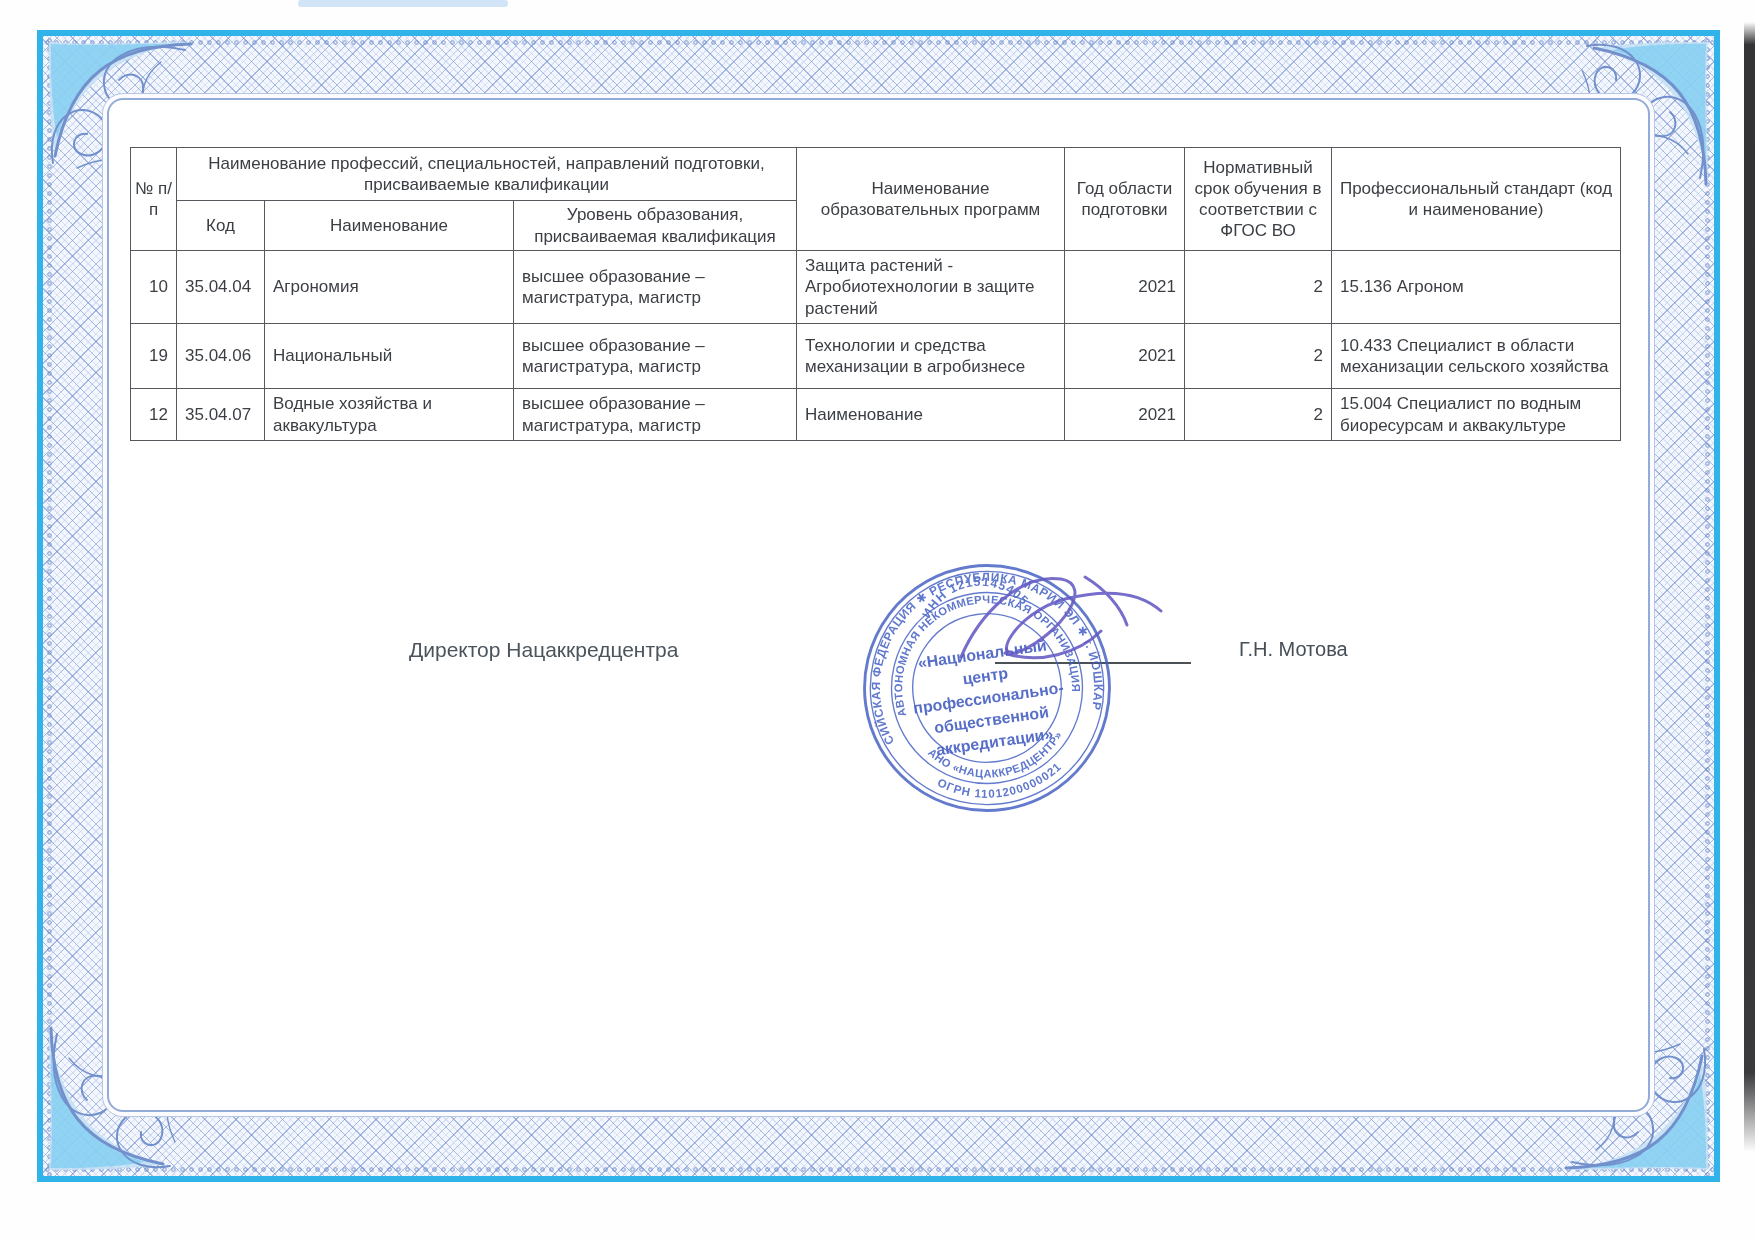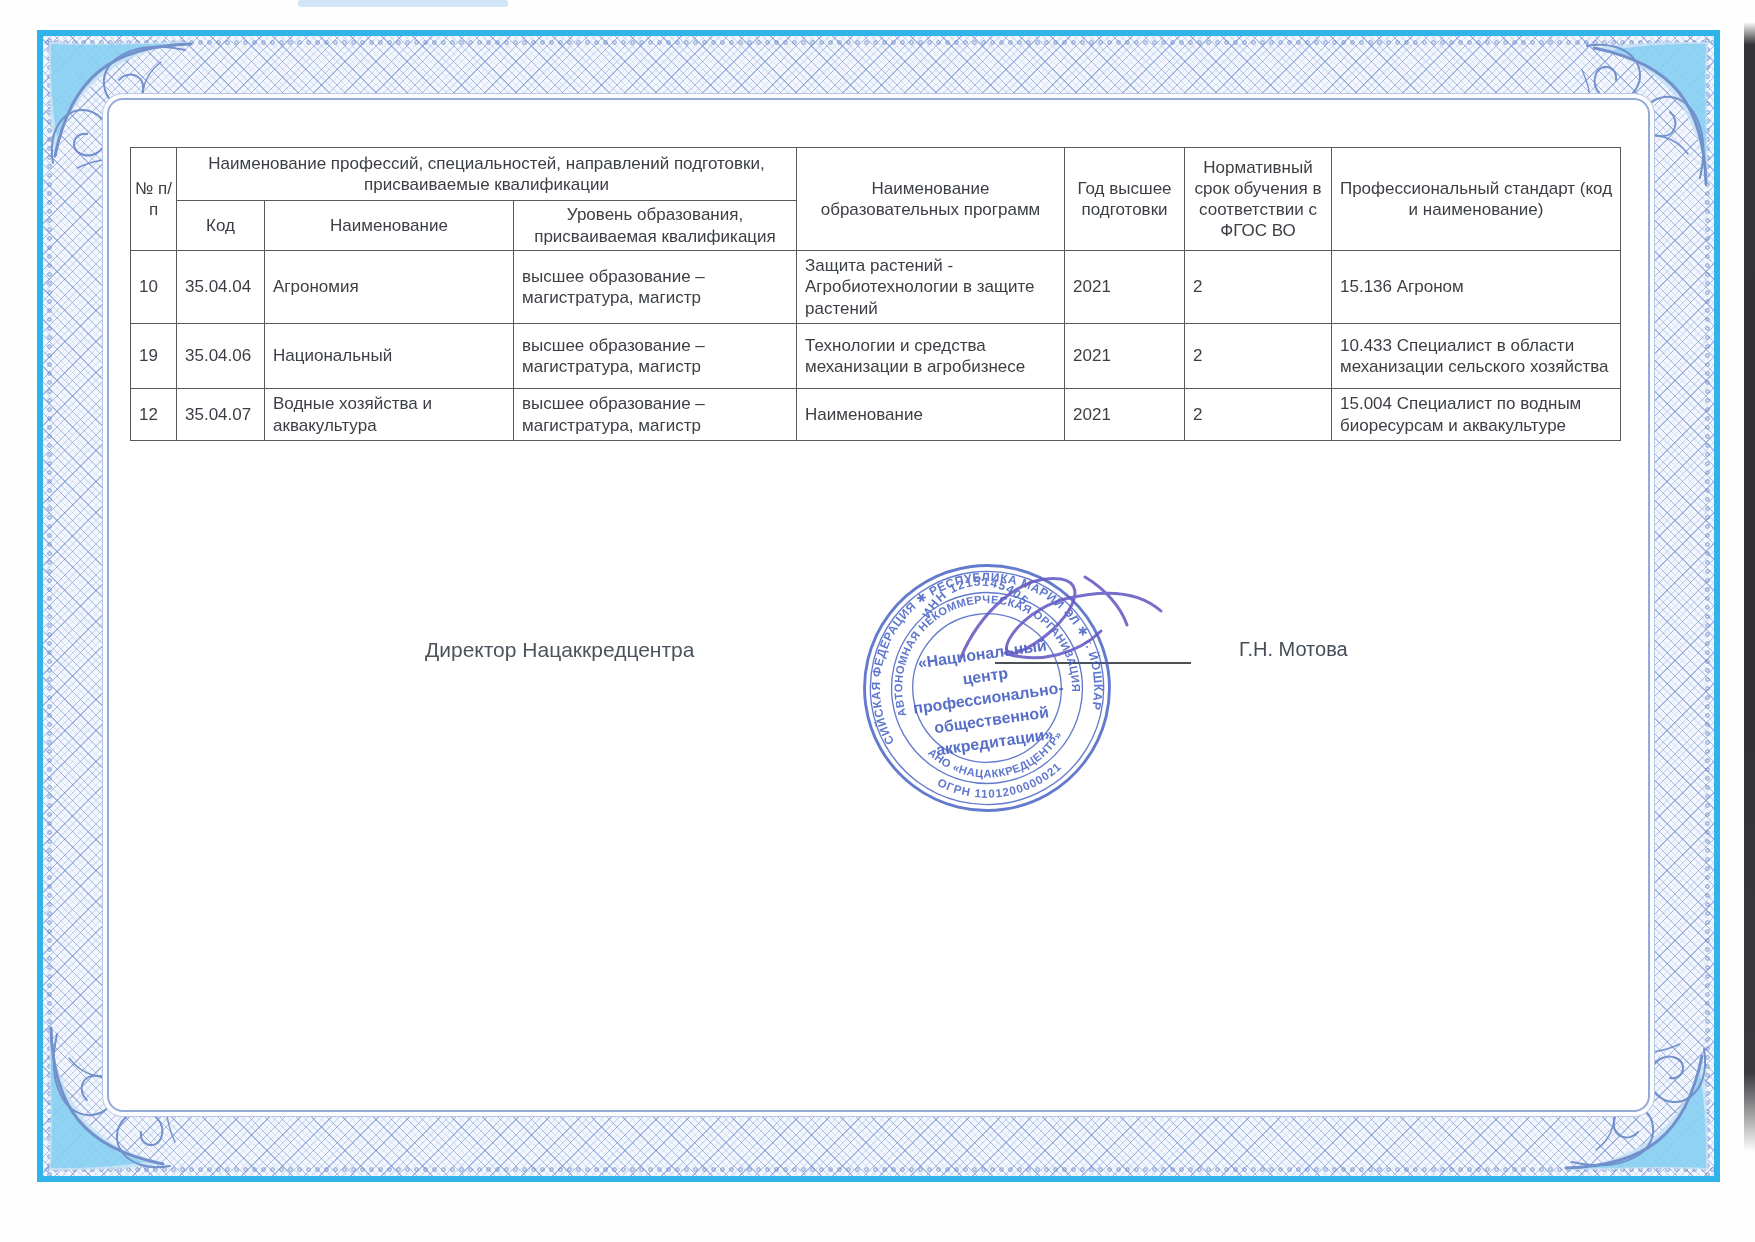--- a/index.html
+++ b/index.html
@@ -40,23 +40,23 @@
   .inner{position:absolute;left:64px;top:62px;right:64px;bottom:64px;
     background:#ffffff;border:2px solid #93abd7;border-radius:16px;
     box-shadow:0 0 0 4px rgba(255,255,255,.95), 0 0 0 5px #b7c6e6;}
   
   .tbl{position:absolute;left:21px;top:47px;border-collapse:collapse;
     table-layout:fixed;width:1490px;color:#3b3f44;}
   .tbl th,.tbl td{border:1px solid #55585c;font-size:17px;font-weight:normal;
     padding:2px 8px;line-height:1.24;overflow:hidden;}
   .tbl thead th{text-align:center;vertical-align:middle;padding:3px 5px;}
   .tbl tbody td{vertical-align:middle;text-align:left;}
-  .tbl td.c{text-align:left;}
-  
-  .sig-label{position:absolute;left:316px;top:538px;font-size:21px;color:#4b545c;}
+  .tbl td.c{text-align:right;}
+  
+  .sig-label{position:absolute;left:300px;top:538px;font-size:21px;color:#4b545c;}
   .sig-line{position:absolute;left:886px;top:562px;width:196px;border-top:2px solid #4c5156;}
   .sig-name{position:absolute;left:1130px;top:538px;font-size:20px;color:#454e57;}
   .seal{position:absolute;left:743px;top:453px;width:270px;height:270px;
     transform:rotate(-8deg);opacity:.92;}
   .autograph{position:absolute;left:800px;top:455px;width:290px;height:130px;}
   .hidden-defs{position:absolute;width:0;height:0;overflow:hidden;}
 </style>
 </head>
 <body>
 
@@ -111,21 +111,21 @@
               <col style="width:268px">
               <col style="width:120px">
             <col style="width:147px">
               <col style="width:289px">
           </colgroup>
           <thead>
             <tr style="height:53px">
               <th rowspan="2" style="padding:2px">№ п/п</th>
               <th colspan="3">Наименование профессий, специальностей, направлений подготовки, присваиваемые квалификации</th>
               <th rowspan="2">Наименование образовательных программ</th>
-              <th rowspan="2">Год высшее подготовки</th>
+              <th rowspan="2">Год области подготовки</th>
               <th rowspan="2">Нормативный срок обучения в соответствии с ФГОС ВО</th>
               <th rowspan="2">Профессиональный стандарт (код и наименование)</th>
             </tr>
             <tr style="height:50px">
               <th>Код</th>
               <th>Наименование</th>
               <th>Уровень образования, присваиваемая квалификация</th>
             </tr>
           </thead>
           <tbody>

